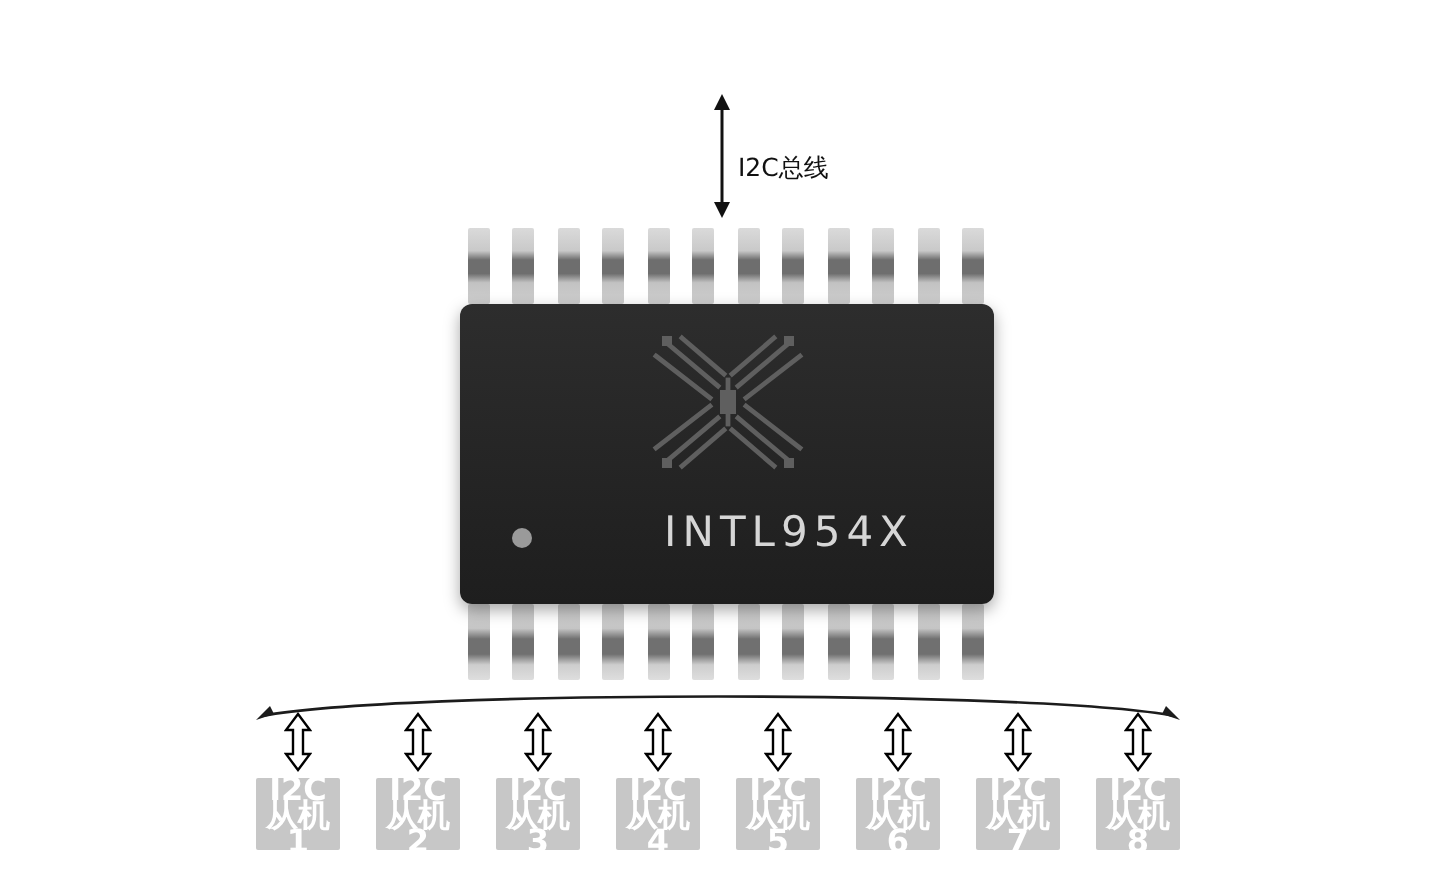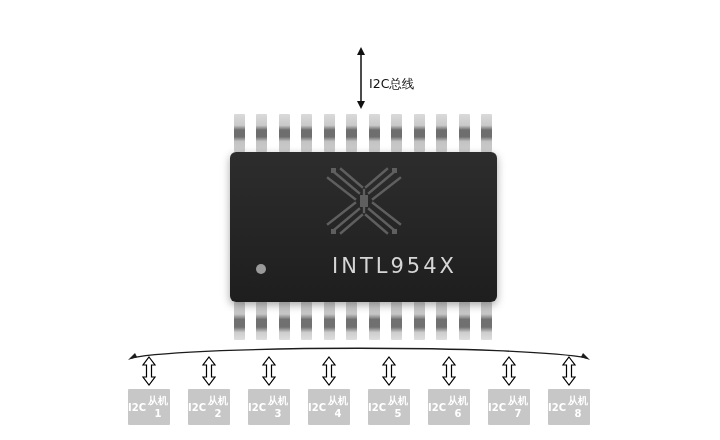--- a/index.html
+++ b/index.html
@@ -51,22 +51,22 @@
 
   
   .slaves-row {
     position:absolute; left:128px; top:356px; width:462px;
     display:flex; justify-content:space-between;
   }
   .slave-cell { width:42px; display:flex; flex-direction:column; align-items:center; }
   .slave-arrow { margin-bottom:3px; }
   .slave-box {
     width:42px; height:36px; background:var(--slave-bg,#c7c7c7); border-radius:1px;
-    display:flex; flex-direction:row; align-items:center; justify-content:center;
-    color:#ffffff; font-size:10px; font-weight:bold; line-height:13px; text-align:center;
+    display:flex; flex-direction:column; align-items:center; justify-content:center;
+    color:#ffffff; font-size:16px; font-weight:bold; line-height:13px; text-align:center;
   }
 </style>
 </head>
 <body>
 
 <div class="canvas">
 
 
   <svg class="cpu-arrow" width="14" height="62" viewBox="0 0 14 62">
     <line x1="7" y1="6" x2="7" y2="56" stroke="#111" stroke-width="1.5"></line>

